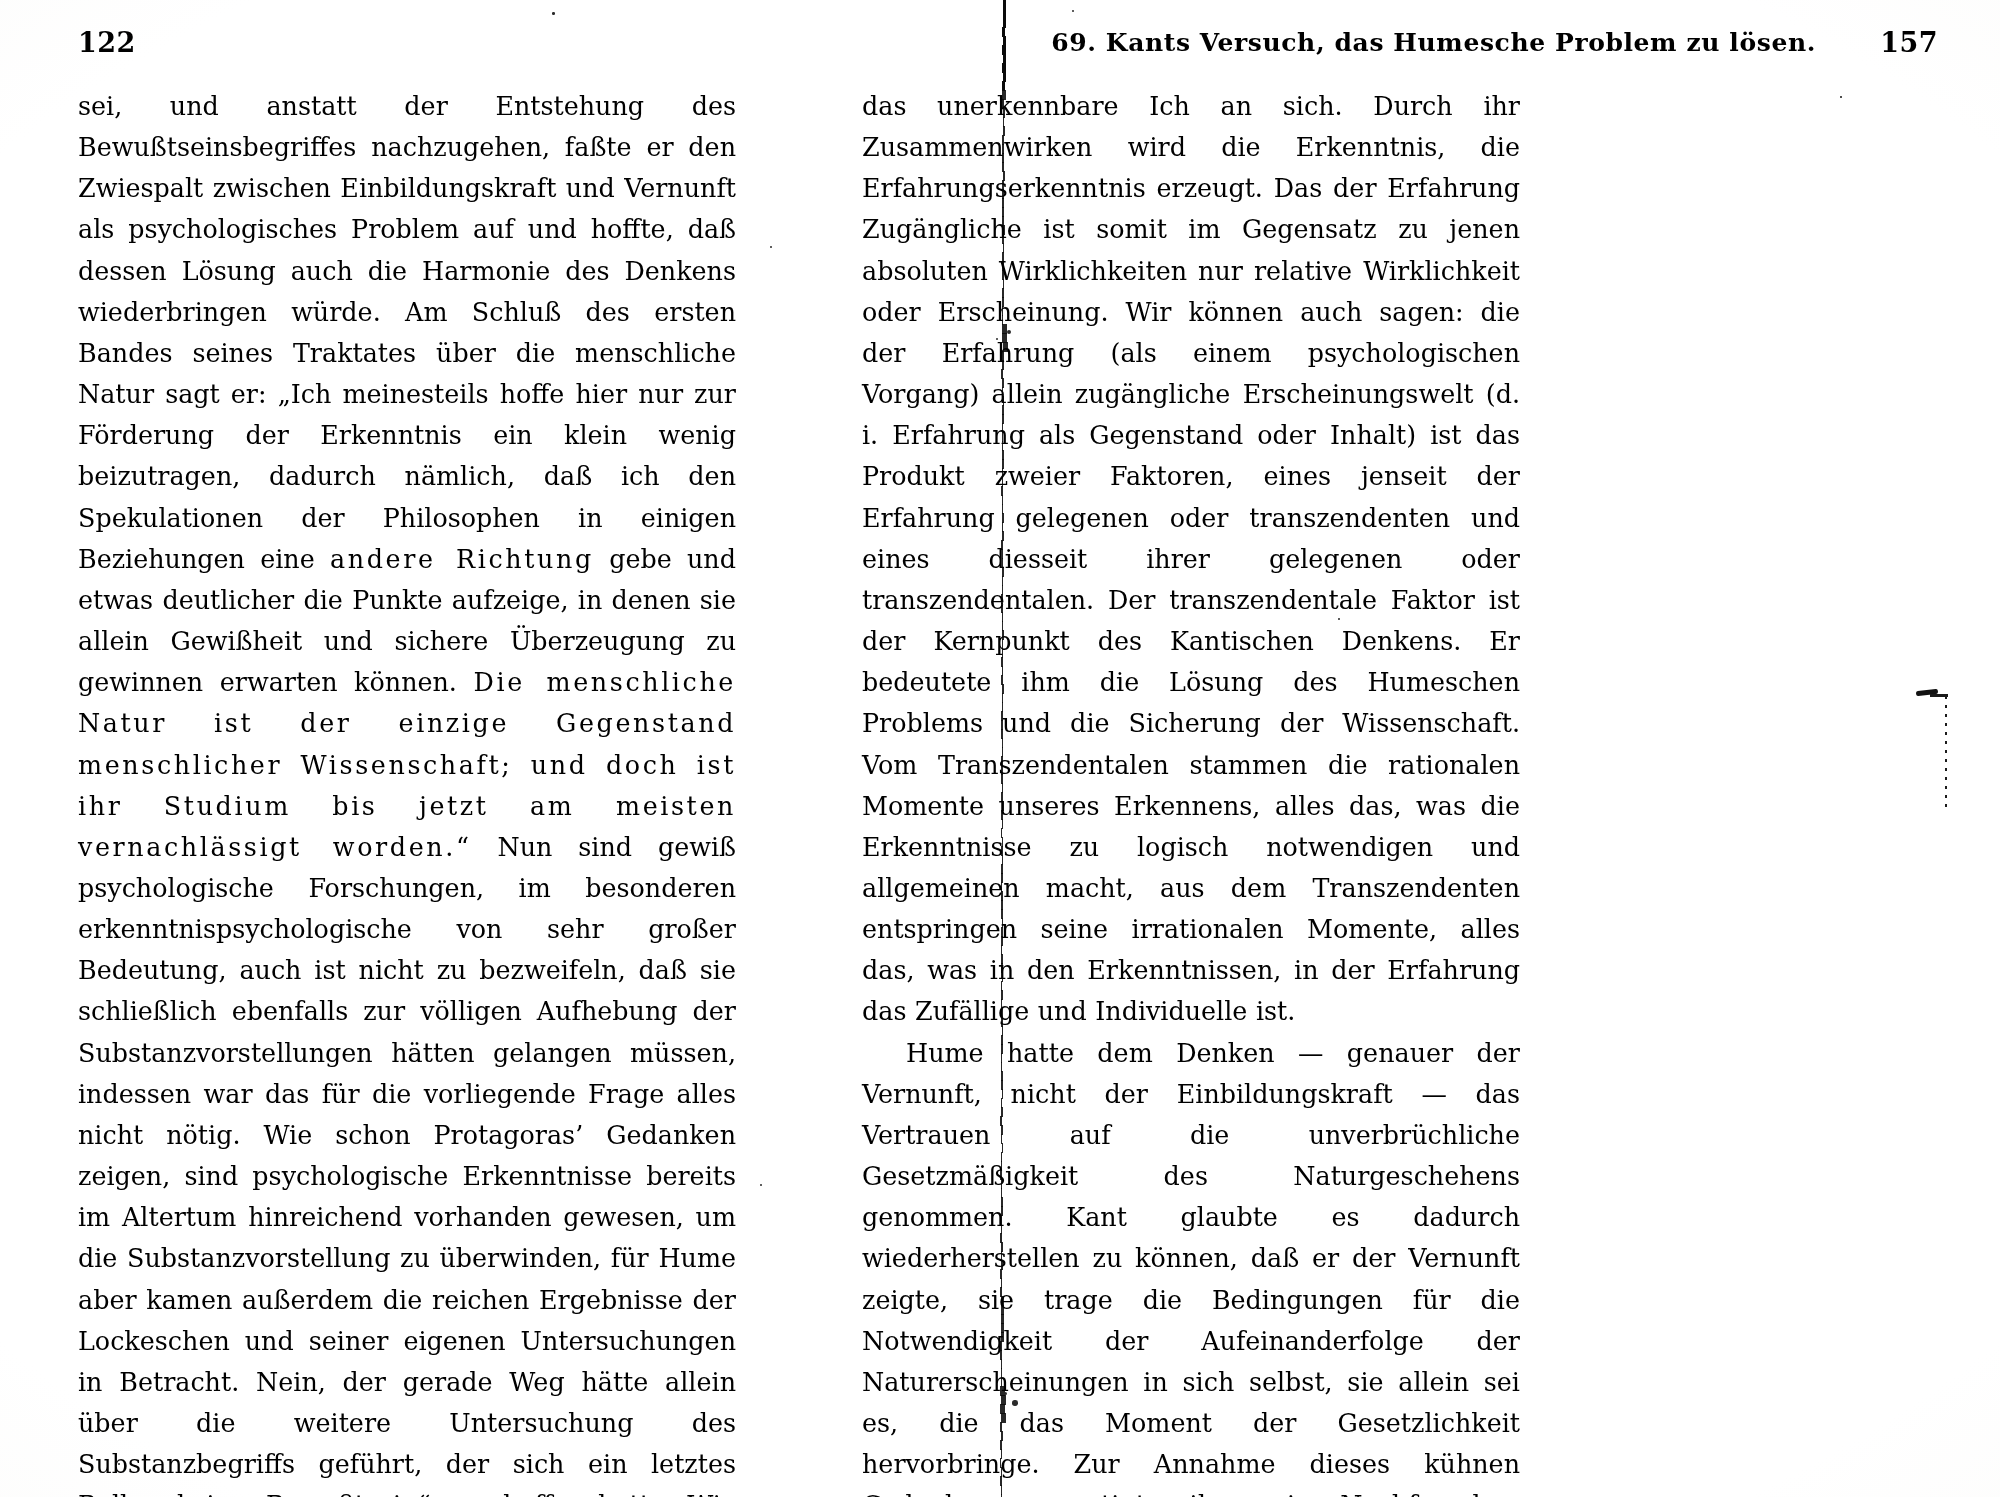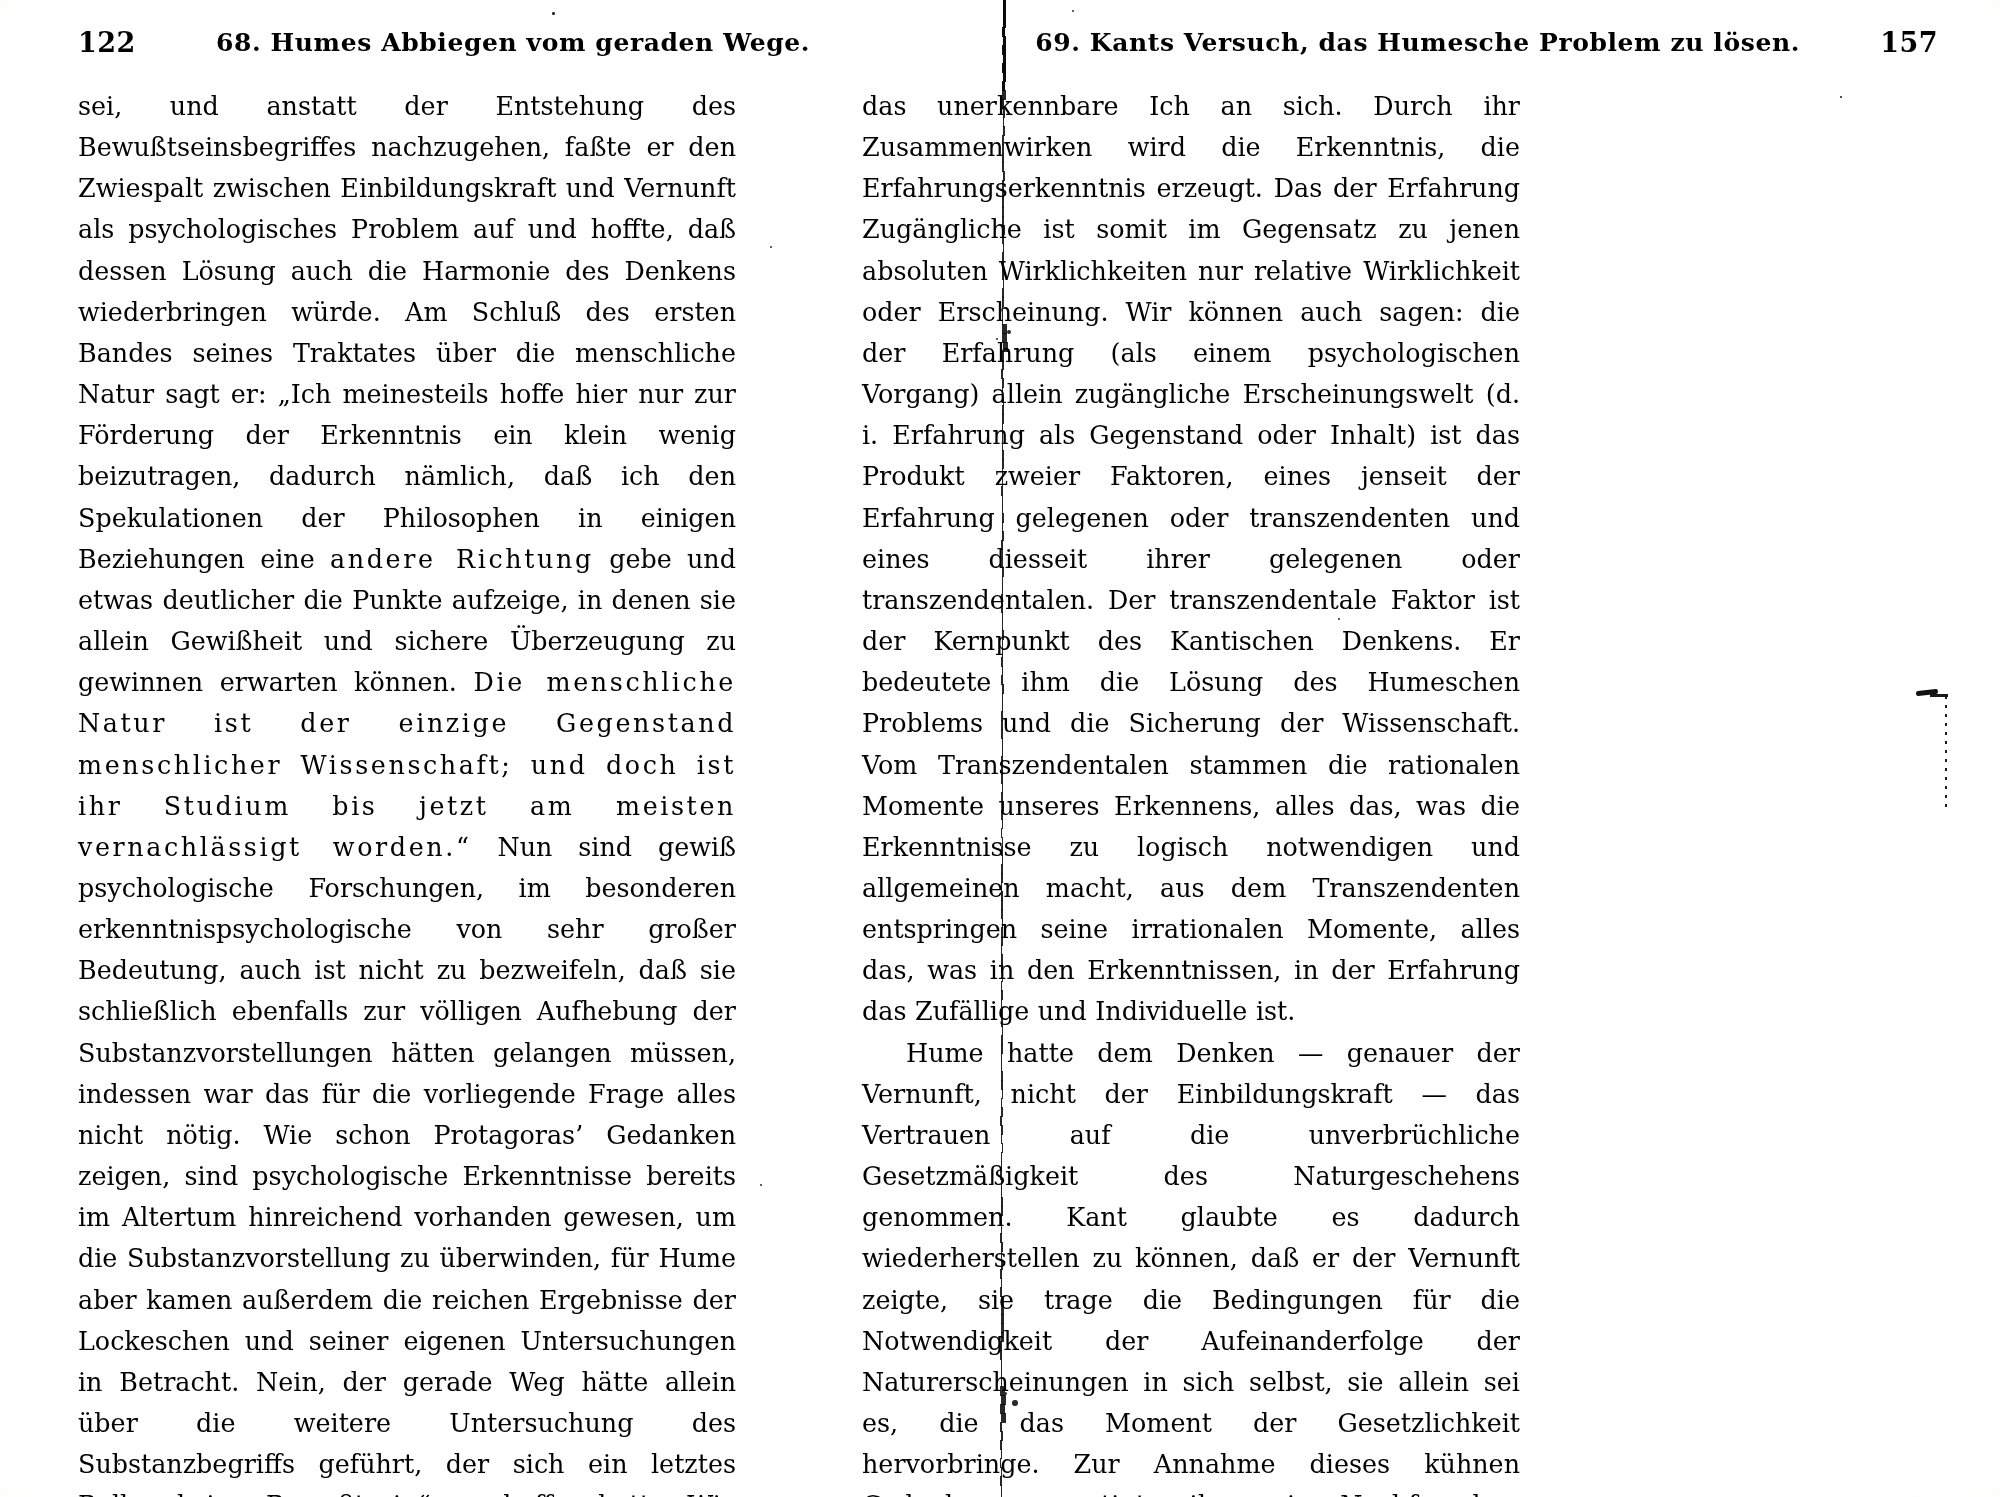--- a/index.html
+++ b/index.html
@@ -75,21 +75,21 @@
   #folio-left   { left: 62px; }
   #folio-right  { right: 62px; }
 
   .head-title {
     font-family: "DejaVu Serif", serif;
     font-size: 25px;
     font-weight: 700;
     letter-spacing: 0.6px;
   }
   #head-left  { left: 200px; }
-  #head-right { right: 200px; }
+  #head-right { right: 184px; }
 
   
   .textblock {
     position: absolute;
     top: 86px;
     width: 658px;
     font-size: 25.4px;
     line-height: 41.15px;
     text-align: justify;
     text-justify: inter-word;
@@ -159,21 +159,20 @@
 <body>
 
 <div id="sheet">
 
   <div id="paper-tone"></div>
 
   <div class="page-col" id="page-left">
 
     <div class="folio" id="folio-left">122</div>
 
-    <div class="running-head head-title" id="head-left">68. Humes Abbiegen vom geraden Wege.</div>
 
     <div class="textblock" id="col-left-text">
         <p>sei, und anstatt der Entstehung des Bewußtseinsbegriffes nachzugehen, faßte er den Zwiespalt zwischen Einbildungskraft und Vernunft als psychologisches Problem auf und hoffte, daß dessen Lösung auch die Harmonie des Denkens wiederbringen würde. Am Schluß des ersten Bandes seines Traktates über die menschliche Natur sagt er: „Ich meinesteils hoffe hier nur zur Förderung der Erkenntnis ein klein wenig beizutragen, dadurch nämlich, daß ich den Spekulationen der Philosophen in einigen Beziehungen eine <span class="sp">andere Richtung</span> gebe und etwas deutlicher die Punkte aufzeige, in denen sie allein Gewißheit und sichere Überzeugung zu gewinnen erwarten können. <span class="sp">Die menschliche Natur ist der einzige Gegenstand menschlicher Wissenschaft; und doch ist ihr Studium bis jetzt am meisten vernachlässigt worden.“</span> Nun sind gewiß psychologische Forschungen, im besonderen erkenntnispsychologische von sehr großer Bedeutung, auch ist nicht zu bezweifeln, daß sie schließlich ebenfalls zur völligen Aufhebung der Substanzvorstellungen hätten gelangen müssen, indessen war das für die vorliegende Frage alles nicht nötig. Wie schon Protagoras’ Gedanken zeigen, sind psychologische Erkenntnisse bereits im Altertum hinreichend vorhanden gewesen, um die Substanzvorstellung zu überwinden, für Hume aber kamen außerdem die reichen Ergebnisse der Lockeschen und seiner eigenen Untersuchungen in Betracht. Nein, der gerade Weg hätte allein über die weitere Untersuchung des Substanzbegriffs geführt, der sich ein letztes Bollwerk im „Bewußtsein“ geschaffen hatte. Wie nun die Dinge aber einmal lagen, muß man es als gewiß ansehen, daß Hume den Ausgangspunkt Kants gebilligt hätte, so wenig er auch für die sonderbare Transzendental-Psychologie, zu der Kant fortschritt, zu haben gewesen wäre.</p>
       </div>
   </div>
 
   <div id="gutter">
       <div class="seg" style="left: 2.92px; top: 0px; width: 3.2px; height: 10px; opacity: 1;"></div>
       <div class="seg" style="left: 2.7px; top: 9px; width: 3.2px; height: 10px; opacity: 1;"></div>
       <div class="seg" style="left: 2.56px; top: 18px; width: 3.2px; height: 10px; opacity: 1;"></div>

